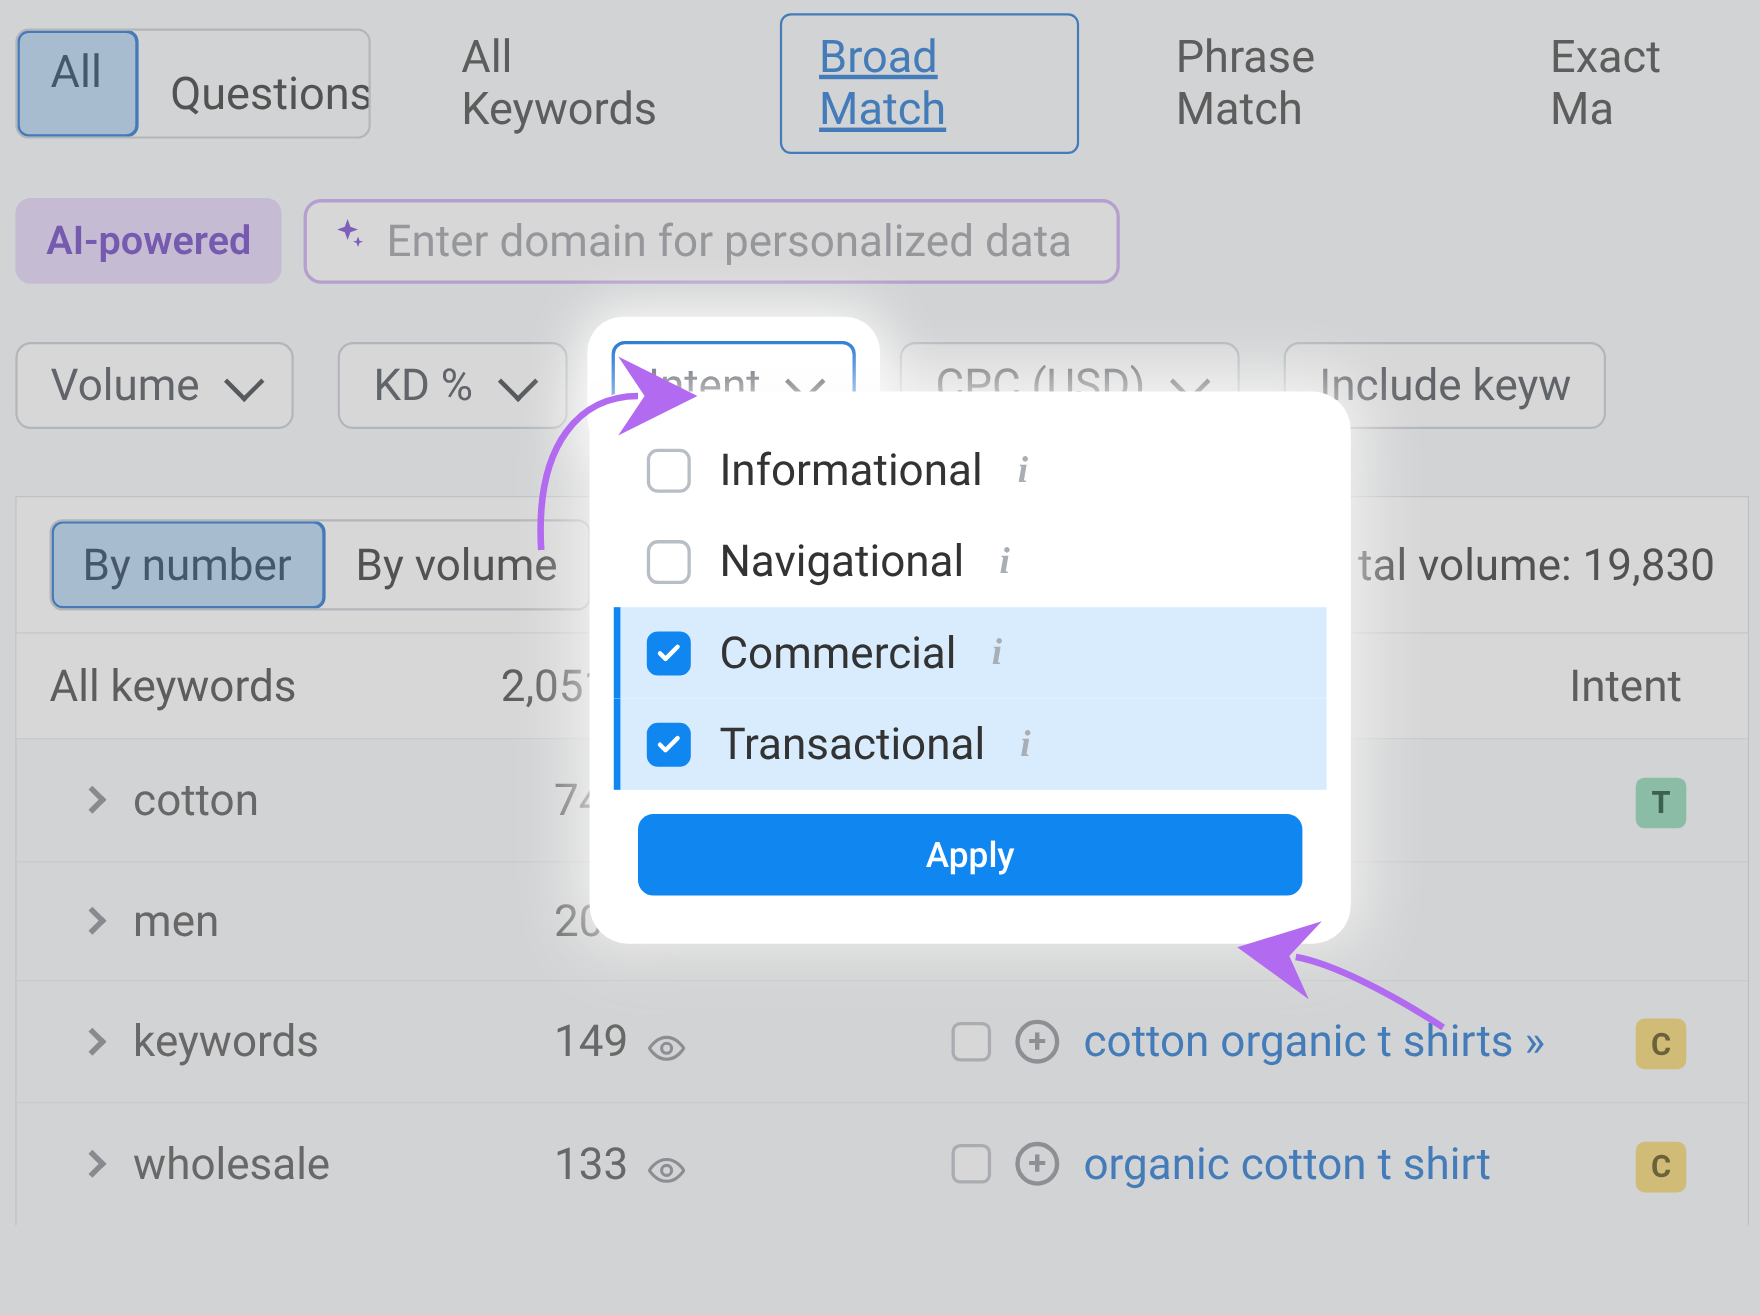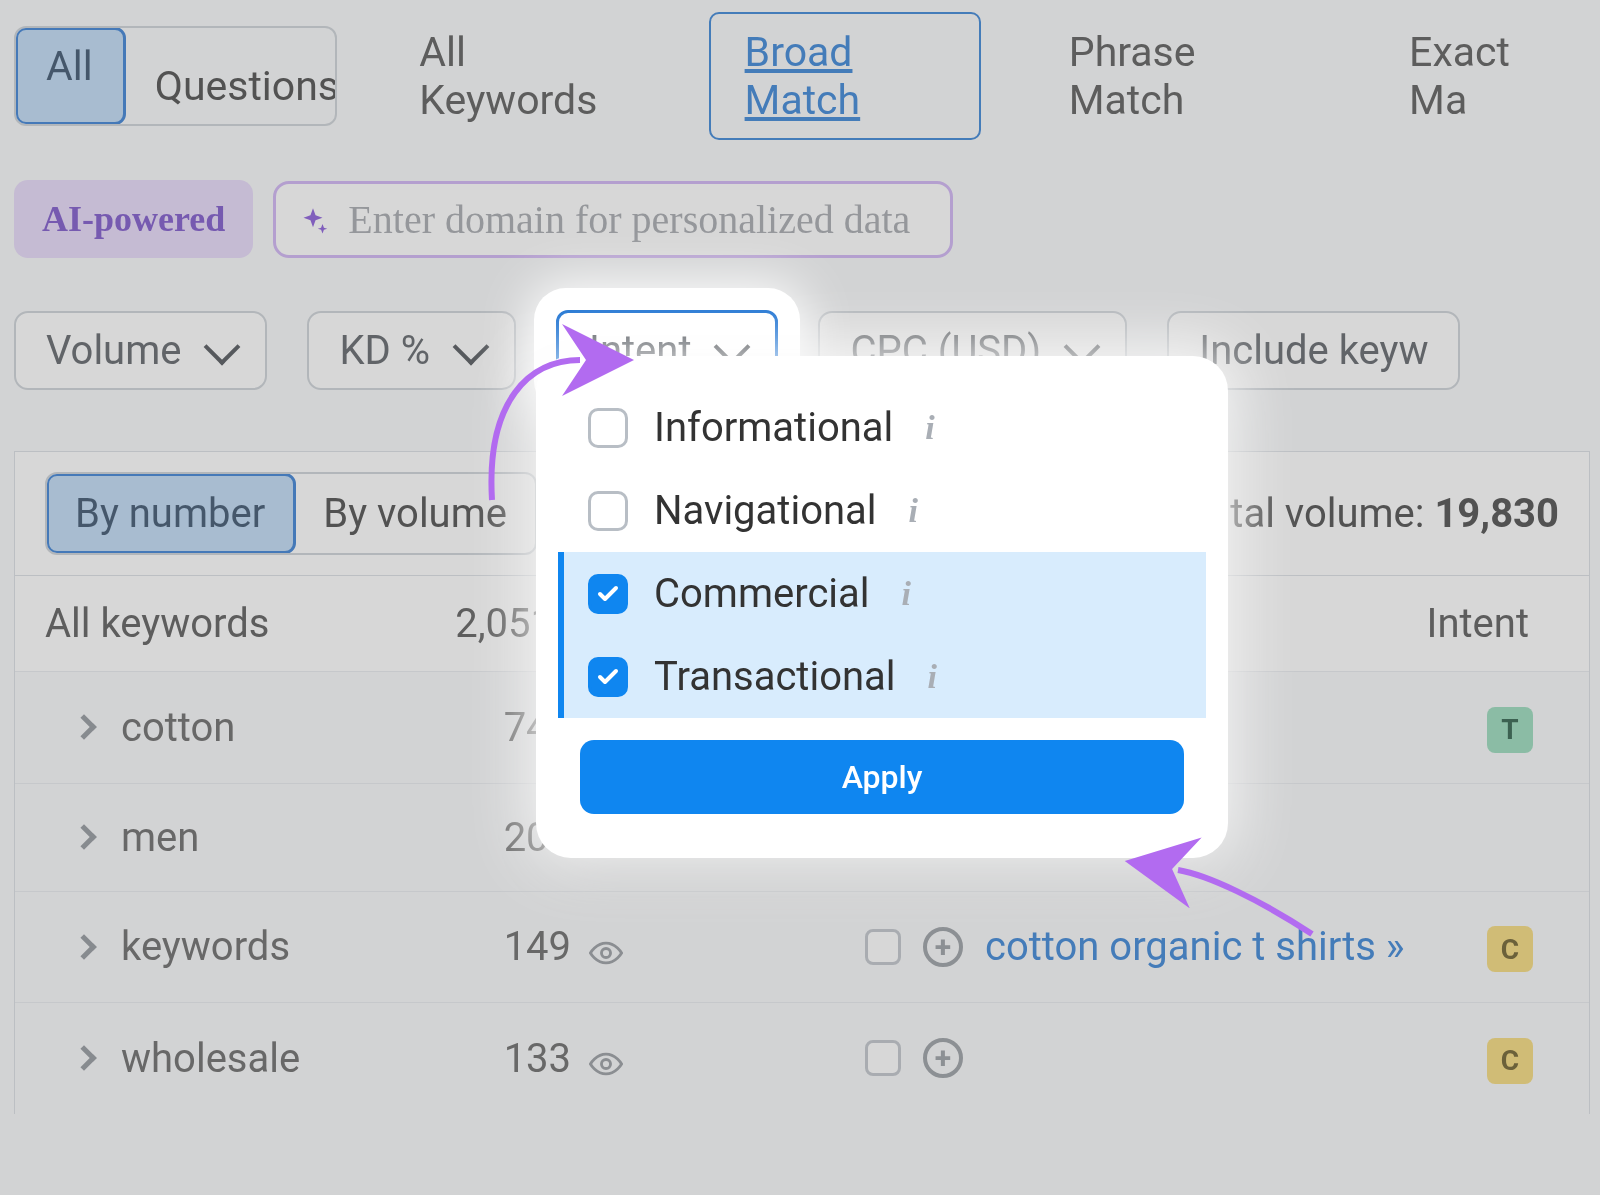--- a/index.html
+++ b/index.html
@@ -68,34 +68,33 @@
     color: #1e73d2;
     text-decoration: underline;
   }
 
   
   .ai-bar {
     margin-top: 40px;
     display: flex;
     align-items: center;
     gap: 20px;
-    font-family: Liberation Serif, serif;
   }
   .ai-badge {
     background: #e3d4f9;
     color: #6b3fc4;
     padding: 18px 28px;
     border-radius: 14px;
     font-size: 36px;
     font-weight: 600;
   }
   .ai-input {
     flex: 0 0 auto;
     display: flex;
-    align-items: flex-end;
+    align-items: flex-start;
     gap: 16px;
     border: 3px solid #c9a9f3;
     background: #fff;
     border-radius: 16px;
     padding: 12px 40px 12px 18px;
     color: #9a9da3;
     font-size: 40px;
   }
   .sparkle {
     width: 38px; height: 38px;
@@ -162,21 +161,21 @@
     background: #b7d6f4;
     outline: 3px solid #1f6fd0;
     outline-offset: -2px;
     border-radius: 10px;
     color: #1f3b59;
   }
   .total-vol {
     margin-left: auto;
     white-space: nowrap;
   }
-  .total-vol .val { font-weight: 700; }
+  .total-vol .val { font-weight: 400; }
 
   
   .tbl {
     border-left: 1px solid #d6dbe0;
     border-right: 1px solid #d6dbe0;
     font-size: 40px;
   }
   .tbl .head {
     display: flex;
     align-items: center;
@@ -417,20 +416,21 @@
             <span class="chev-right"></span>
             <span>wholesale</span>
           </div>
           <div class="col-count">133 <span class="eye"><svg viewBox="0 0 24 24" width="34" height="34">
                 <path fill="none" stroke="#8a8f95" stroke-width="2" d="M1 12s4-7 11-7 11 7 11 7-4 7-11 7S1 12 1 12z"></path>
                 <circle cx="12" cy="12" r="3.2" fill="none" stroke="#8a8f95" stroke-width="2"></circle>
               </svg></span></div>
           <div class="col-kw">
             <span class="cbox"></span>
             <span class="plus-circle">+</span>
+            <span style="color:#1e73d2">organic cotton t shirt</span>
           </div>
           <div style="margin-left: auto; padding-right: 26px;"><span class="intent-badge intent-C">C</span></div>
         </div>
       </div>
   </div>
 
   <div class="dim-overlay"></div>
 
   <div class="popover">
     <div class="pop-list" id="poplist">

